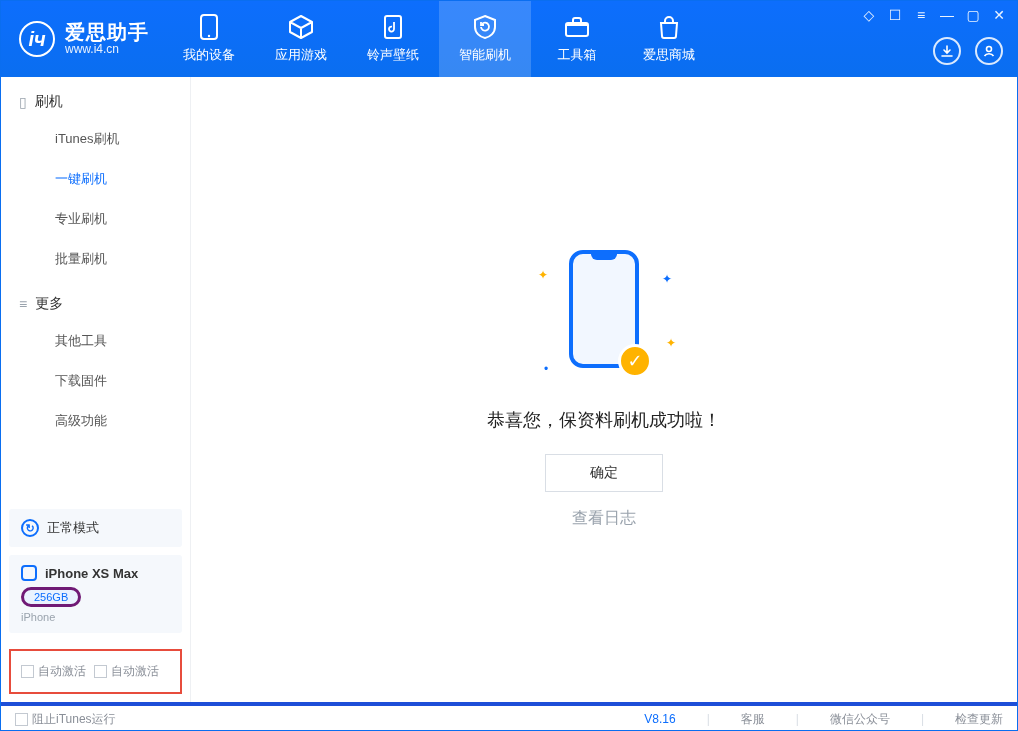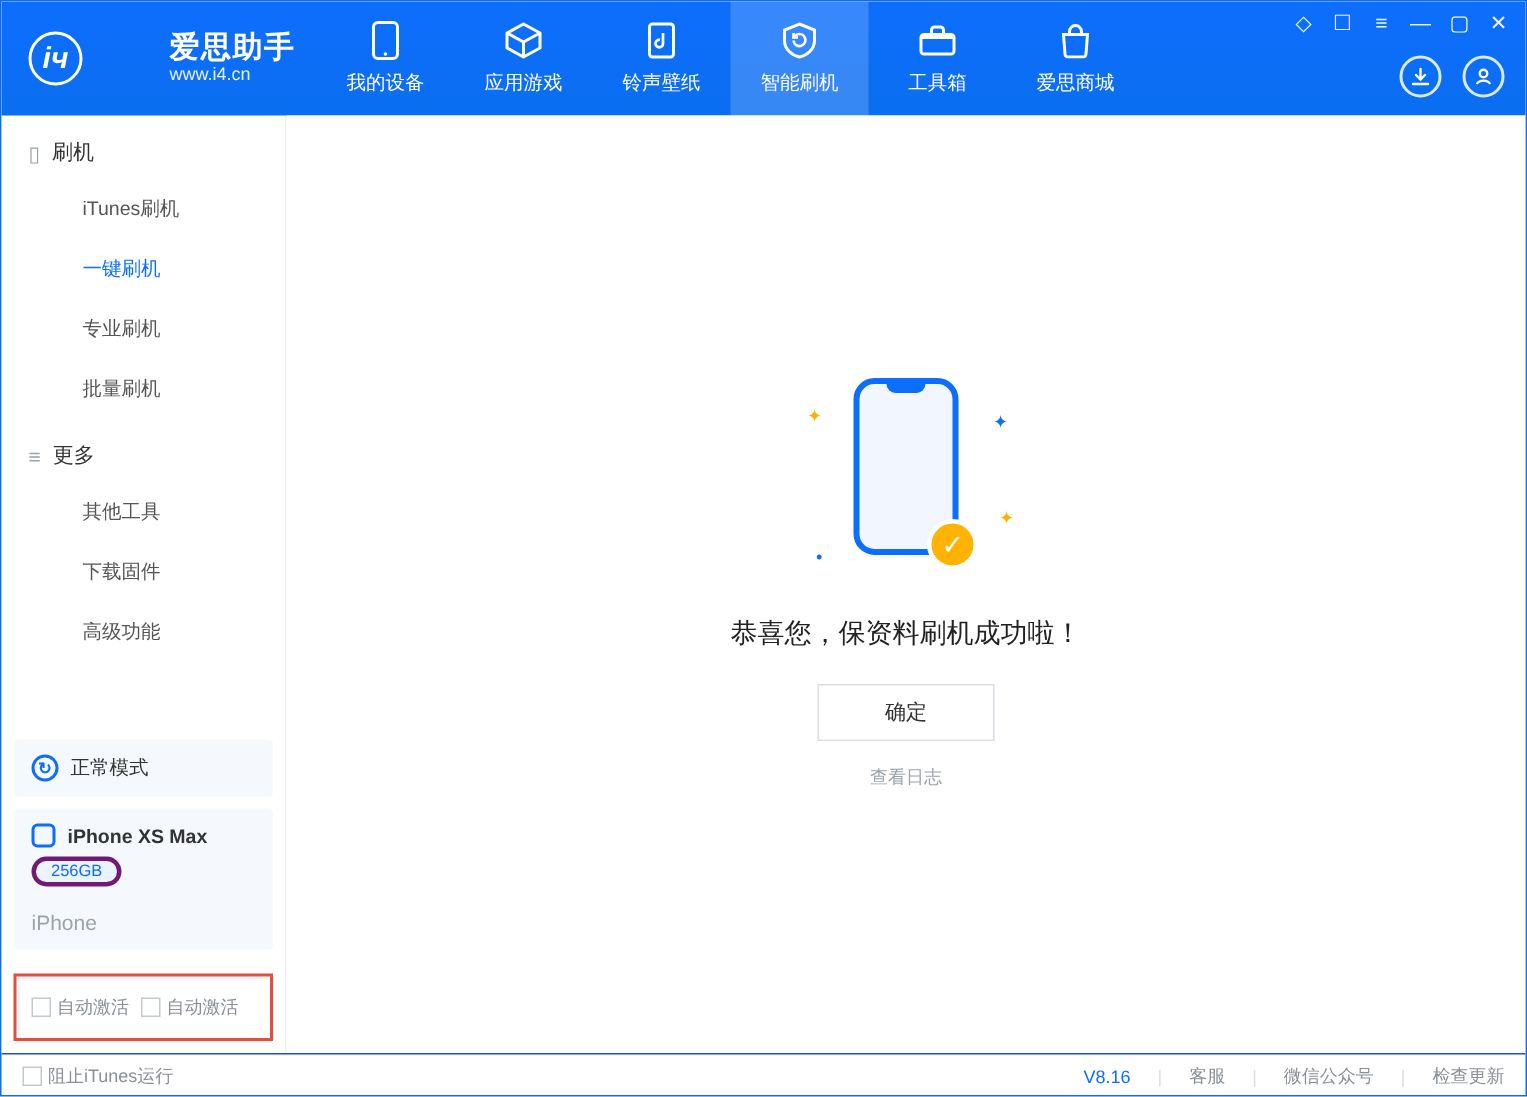--- a/index.html
+++ b/index.html
@@ -1,20 +1,20 @@
 <!DOCTYPE html>
 <html><head>
 <meta charset="utf-8">
 <style>
 * { margin: 0; padding: 0; box-sizing: border-box; font-family: "Microsoft YaHei", Arial, sans-serif; }
 body { background: #fff; width: 1018px; height: 731px; overflow: hidden; border: 1px solid #0a6ef0; }
 
 
 .header { height: 76px; background: linear-gradient(to bottom, #0d6efd, #0a6ef0); display: flex; align-items: center; color: #fff; position: relative; }
-.logo-area { display: flex; align-items: center; padding: 0 14px 0 18px; gap: 48px; }
+.logo-area { display: flex; align-items: center; padding: 0 14px 0 18px; }
 .logo-circle { width: 36px; height: 36px; border-radius: 50%; border: 2.5px solid #fff; display:flex; align-items:center; justify-content:center; font-weight:700; font-size:20px; font-style: italic; color:#fff; }
 .logo-text { margin-left: 10px; line-height: 1.05; }
 .logo-text .cn { font-size: 20px; font-weight: 600; letter-spacing: 1px; }
 .logo-text .en { font-size: 12px; opacity: .9; }
 .nav { display: flex; height: 100%; }
 .nav-item { width: 92px; display:flex; flex-direction:column; align-items:center; justify-content:center; cursor:pointer; position:relative; }
 .nav-item.active { background: rgba(255,255,255,.18); }
 .nav-item .nicon { width: 26px; height: 26px; margin-bottom: 6px; display:flex; align-items:center; justify-content:center; }
 .nav-item .nlabel { font-size: 13px; }
 .title-icons { position:absolute; right: 10px; top: 6px; display:flex; gap: 10px; }
@@ -28,40 +28,40 @@
 .side-section { }
 .side-header { padding: 16px 16px 8px 18px; color:#333; font-size:14px; display:flex; align-items:center; gap:8px; }
 .side-items { }
 .side-item { padding: 11px 16px 11px 54px; font-size: 13px; color:#555; cursor:pointer; }
 .side-item.active { color:#0d6efd; }
 .device-boxes { margin-top:auto; padding: 8px; display:flex; flex-direction:column; gap:8px; }
 .device-box { background:#f5f8fc; border-radius:3px; padding:10px 12px; font-size:13px; color:#333; display:flex; align-items:center; gap:8px; }
 .device-info { background:#f5f8fc; border-radius:3px; padding:10px 12px; }
 .device-name { font-size:13px; font-weight:600; color:#333; display:flex; align-items:center; gap:8px; }
 .storage-badge { display:inline-block; font-size:11px; color:#0d6efd; border:3px solid #701a75; background:#eaf3ff; border-radius:12px; padding:1px 10px; margin-top:6px; }
-.device-sub { font-size:14px; color:#9aa3ad; margin-top:16px; }
+.device-sub { font-size:11px; color:#9aa3ad; margin-top:4px; }
 .bottom-options { padding:12px 10px; display:flex; gap:8px; font-size:12px; color:#8a8f98; border:2px solid #e74c3c; margin:8px; }
 .checkbox { width:13px; height:13px; border:1px solid #c3c9d1; display:inline-block; margin-right:4px; vertical-align:middle; }
 
 
 .main { flex:1; position:relative; background:#fff; display:flex; flex-direction:column; align-items:center; justify-content:center; }
 .phone-illustration { position:relative; width:100px; height:130px; margin-bottom:28px; }
 .phone-body { width:70px; height:118px; border:4px solid #0d6efd; border-radius:14px; background:#f2f7ff; position:absolute; left:15px; top:0; }
 .phone-notch { width:26px; height:6px; background:#0d6efd; border-radius:0 0 6px 6px; position:absolute; left:37px; top:4px; }
 .check-badge { width:34px; height:34px; border-radius:50%; background:#ffb300; border:3px solid #fff; position:absolute; right:2px; bottom:2px; display:flex; align-items:center; justify-content:center; color:#fff; font-size:18px; }
 .spark { position:absolute; font-size:12px; color:#0d6efd; }
 .s1{left:-16px; top:18px; color:#ffb300;} .s2{right:-18px; top:22px;} .s3{left:-10px; bottom:4px;} .s4{right:-22px; bottom:30px; color:#ffb300;}
 .success-msg { font-size:18px; color:#222; margin-bottom:22px; }
 .ok-btn { border:1px solid #d9dee5; background:#fff; padding:9px 44px; font-size:14px; color:#333; cursor:pointer; }
-.log-link { margin-top:16px; font-size:12px; color:#9aa3ad; cursor:pointer; }
-
-
-.footer { height:30px; border-top:1px solid #1d4ed8; display:flex; align-items:center; font-size:12px; color:#8a8f98; padding:0 14px; }
+.log-link { margin-top:16px; font-size:16px; color:#9aa3ad; cursor:pointer; }
+
+
+.footer { height:30px; border-top:4px solid #1d4ed8; display:flex; align-items:center; font-size:12px; color:#8a8f98; padding:0 14px; }
 .footer-left { display:flex; align-items:center; gap:6px; }
-.footer-right { margin-left:auto; display:flex; align-items:center; gap:18px; }
+.footer-right { margin-left:auto; display:flex; align-items:center; gap:31px; }
 .footer-right .sep { color:#d9dee5; }
 .version { color:#0d6efd; }
 .footer-link { cursor:pointer; }
 .mode-icon { width:18px;height:18px;border-radius:50%;border:2px solid #0d6efd;display:inline-flex;align-items:center;justify-content:center;color:#0d6efd;font-size:11px;font-weight:700;}
 .dev-icon{ width:16px;height:16px;border:2px solid #0d6efd;border-radius:4px;display:inline-block;}
 .shdr-ico{ color:#9aa3ad; font-size:14px;}
 </style>
 </head>
 <body>
 

